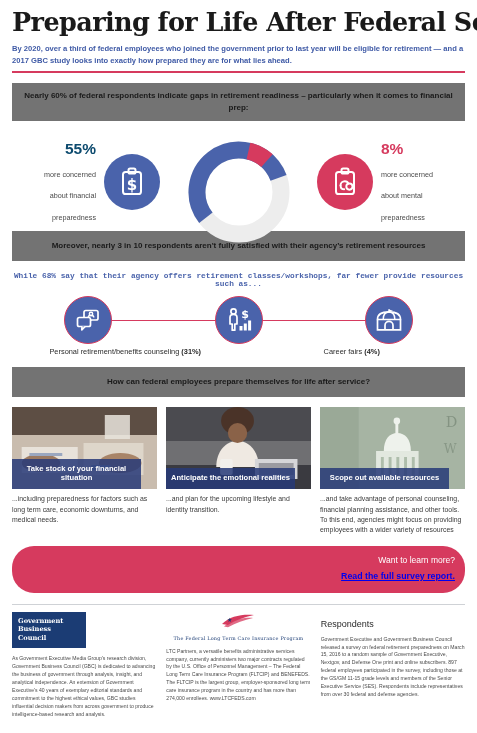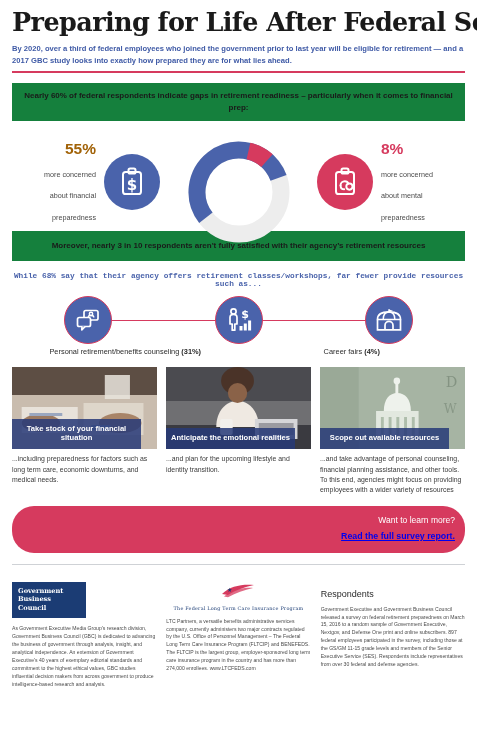--- a/index.html
+++ b/index.html
@@ -38,21 +38,21 @@
   }
   .hr-red {
     margin-top: 5px;
     height: 1.6px;
     background: #d63a5e;
   }
 
   
   .band {
     margin-top: 10px;
-    background: #15803d;
+    background: #737373;
     text-align: center;
     font-size: 8px;
     font-weight: bold;
     color: #1a1a1a;
     line-height: 1.5;
     padding: 7px 6px;
   }
   .band.single { padding: 9px 20px; }
 
   
@@ -72,21 +72,21 @@
   .stat-right { right: 16px; }
   .stat-text { width: 68px; line-height: 1.35; }
   .stat-text.r { text-align: left; }
   .stat-text.l { text-align: right; }
   .stat-num {
     font-size: 15.5px;
     font-weight: bold;
     display: block;
     margin-bottom: 1px;
   }
-  .stat-num.blue { color: #a16207; }
+  .stat-num.blue { color: #0c4a6e; }
   .stat-num.red  { color: #d63a5e; }
   .stat-cap { font-size: 7.2px; color: #4a4a4a; }
 
   .badge {
     width: 56px; height: 56px; border-radius: 50%;
     display: flex; align-items: center; justify-content: center;
     flex: 0 0 auto;
   }
   .badge.blue { background: #4a63ab; }
   .badge.red  { background: #d63a5e; }
@@ -175,21 +175,21 @@
   .cta-top { font-size: 8.5px; }
   .cta-link {
     font-size: 8.8px; font-weight: bold;
     text-decoration: underline;
     display: inline-block; margin-top: 0;
   }
 
   
   .foot-rule { height: 1px; background: #cfd2d6; margin-top: 11px; }
   .footer {
-    display: flex; gap: 10px; margin-top: 17px;
+    display: flex; gap: 10px; margin-top: 7px;
   }
   .fcol { flex: 1; }
   .gbc-logo {
     background: #1b3c74; color: #fff;
     font-family: "DejaVu Serif", serif;
     font-weight: bold; font-size: 6.6px; line-height: 1.3;
     padding: 5px 6px 6px; width: 74px;
   }
   .fcol p, .fcol .meth-body {
     font-size: 5.1px; color: #4a4a4a; line-height: 1.55;
@@ -303,20 +303,21 @@
     <div class="node-label">
       <span>Personal retirement/benefits counseling</span>
       <b>(31%)</b>
     </div>
     <div class="node-label">
       <span>Career fairs</span>
       <b>(4%)</b>
     </div>
   </div>
 
+  <div class="band single">How can federal employees prepare themselves for life after service?</div>
 
   <div class="cards">
     <div class="card">
       <div class="photo">
         <svg width="100%" height="82" viewBox="0 0 150 82" preserveAspectRatio="none">
           <rect width="150" height="82" fill="#7c6a5c"></rect>
           <rect y="0" width="150" height="30" fill="#5d4e44"></rect>
           <rect y="28" width="150" height="54" fill="#c9bcae"></rect>
           <rect x="10" y="40" width="58" height="26" fill="#e8e2da"></rect>
           <rect x="74" y="36" width="62" height="32" fill="#ded6ca"></rect>

